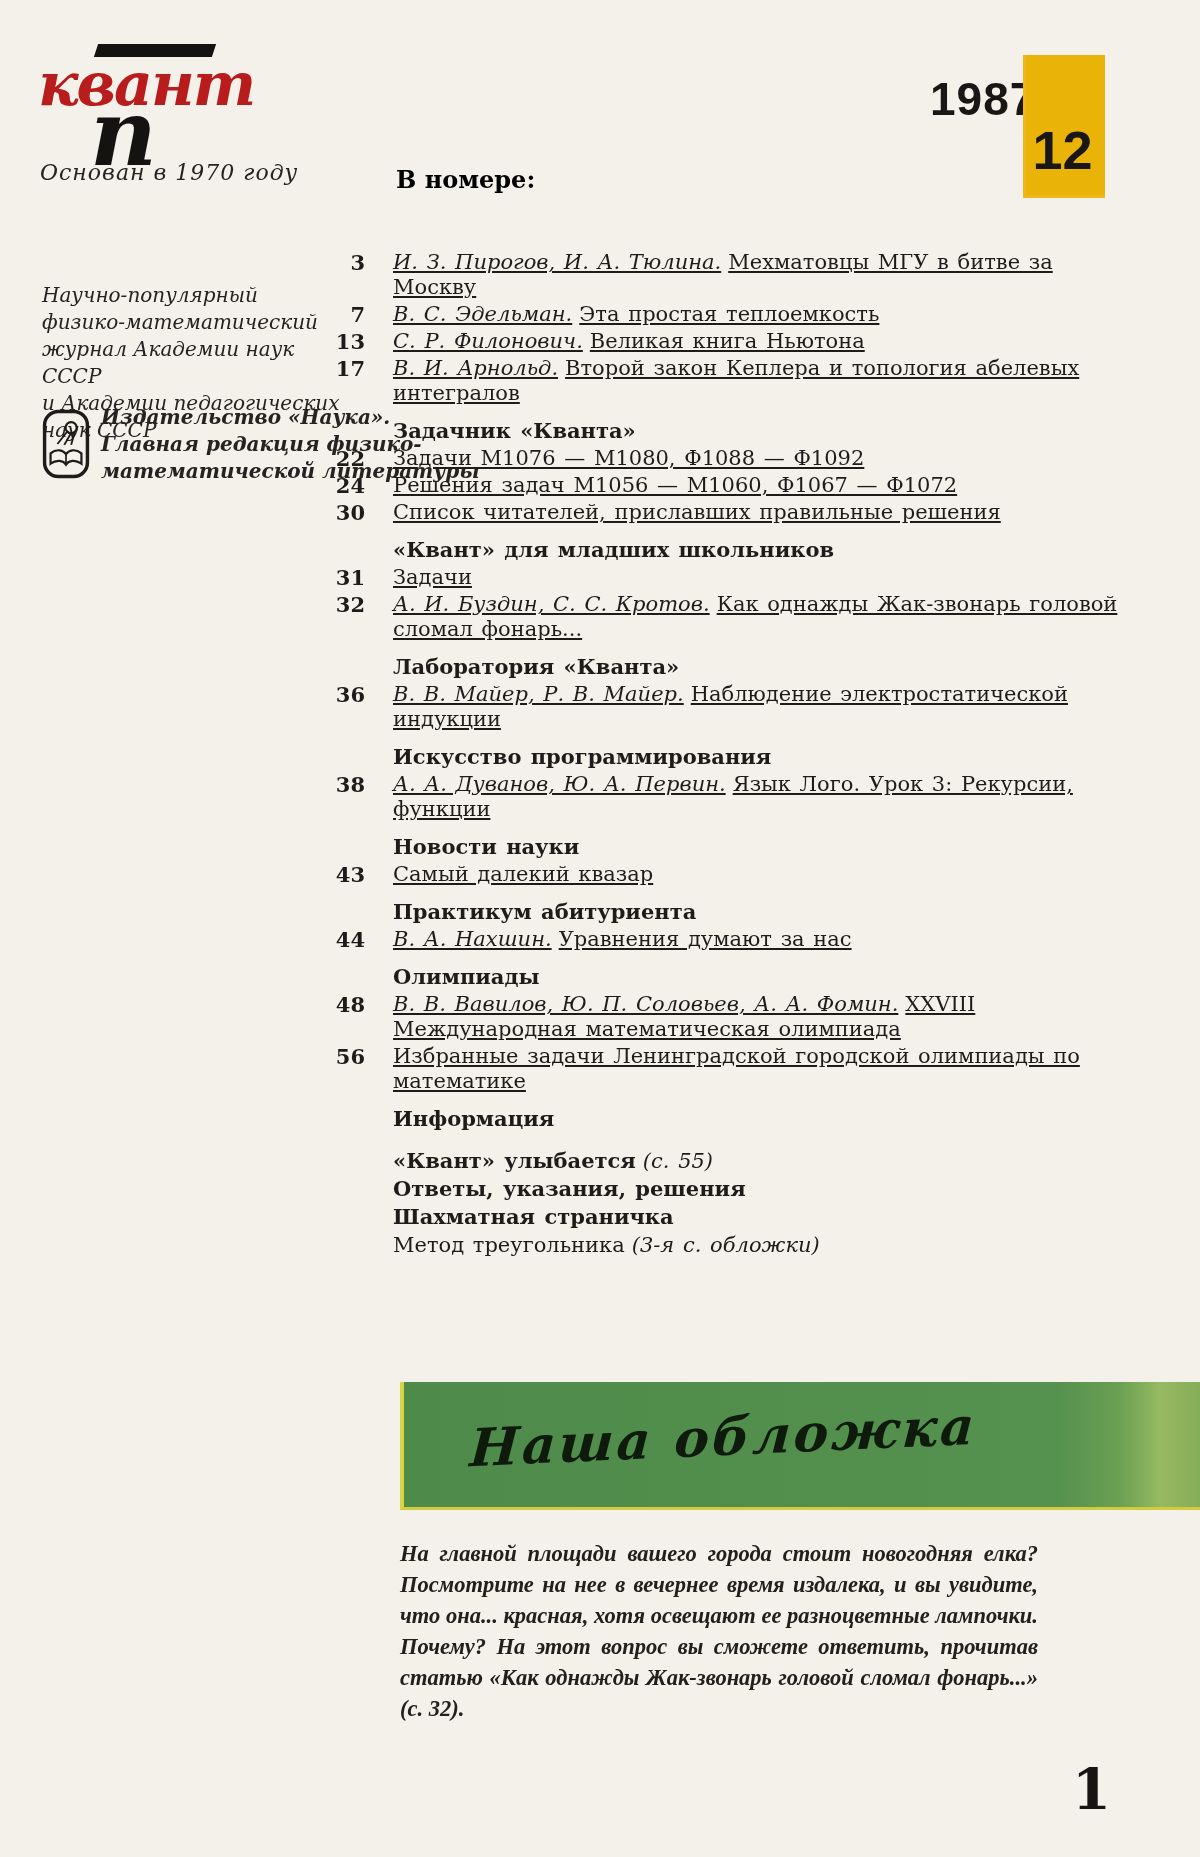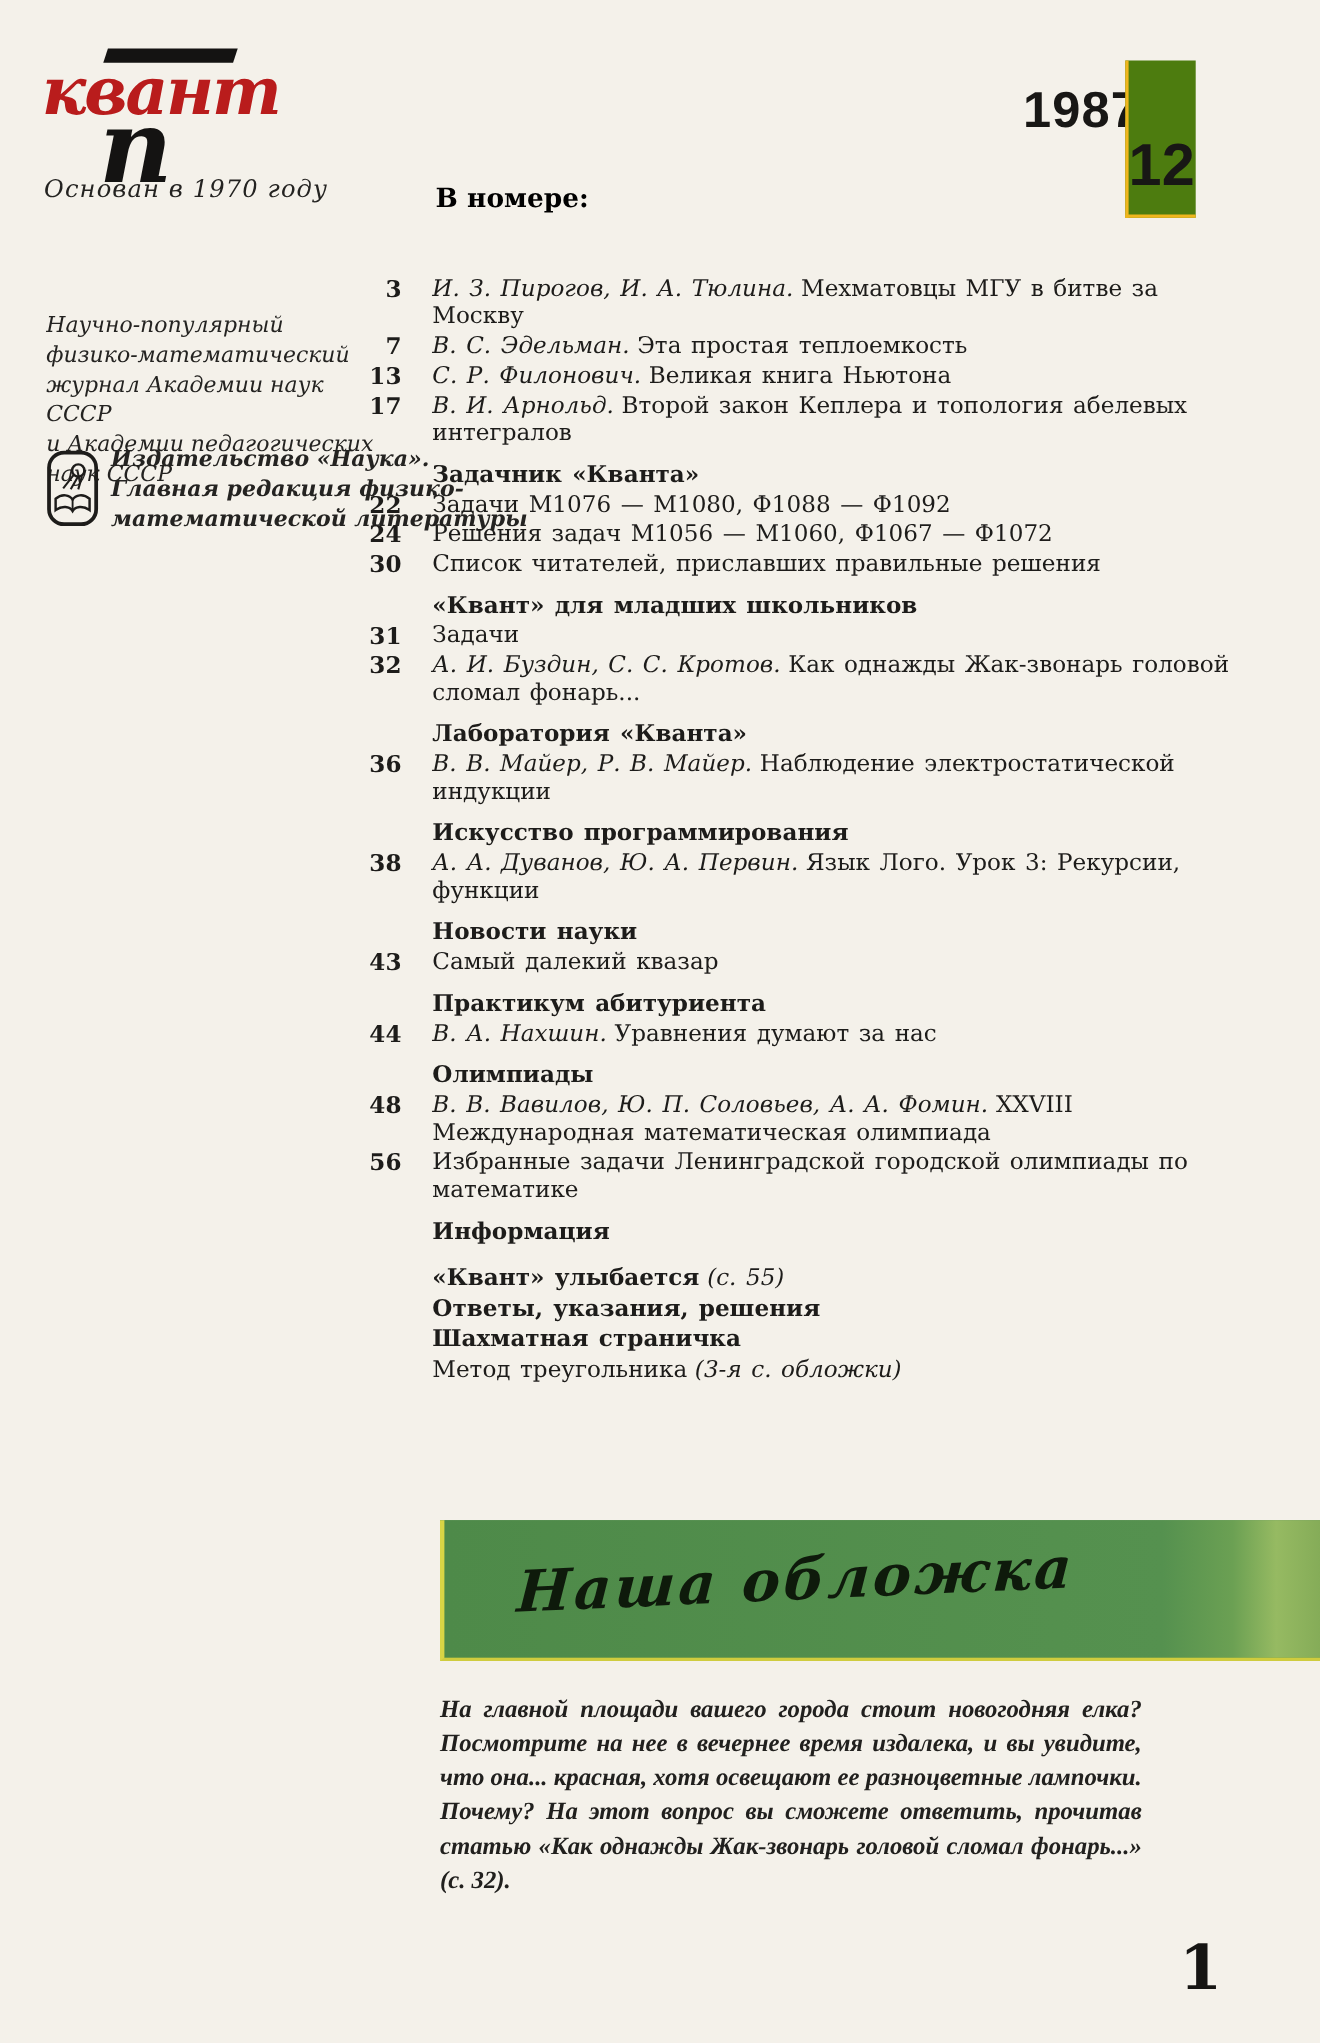--- a/index.html
+++ b/index.html
@@ -9,33 +9,33 @@
     background:#f4f1ea;color:#1d1c1a;overflow:hidden;
     font-family:"DejaVu Serif",serif;
   }
   
   .logo{position:absolute;left:38px;top:40px;width:300px;}
   .logo-bar{position:absolute;left:58px;top:4px;width:118px;height:13px;background:#141312;transform:skewX(-18deg);}
   .logo-word{margin-top:14px;font-size:60px;line-height:1;font-weight:bold;font-style:italic;letter-spacing:-2px;color:#b91c1c;}
   .logo-p{margin:-14px 0 0 52px;font-size:92px;line-height:.72;font-weight:bold;font-style:italic;color:#141312;}
   .founded{position:absolute;left:40px;top:160px;font-size:22px;font-style:italic;letter-spacing:1px;color:#242321;}
   .year{position:absolute;left:930px;top:72px;font-size:46px;font-weight:bold;font-family:"Liberation Sans",sans-serif;color:#181715;letter-spacing:1px;}
-  .issue-box{position:absolute;left:1023px;top:55px;width:64px;height:143px;background:#4d7c0f;border-left:3px solid #efb61e;border-bottom:3px solid #efb61e;box-sizing:border-box;}
+  .issue-box{position:absolute;left:1023px;top:55px;width:82px;height:143px;background:#eab308;border-left:3px solid #efb61e;border-bottom:3px solid #efb61e;box-sizing:border-box;}
   .issue-box span{position:absolute;left:0;right:6px;top:64px;text-align:center;font-size:54px;font-weight:bold;font-family:"Liberation Sans",sans-serif;color:#181715;}
   
   .desc{position:absolute;left:42px;top:282px;width:300px;font-size:20px;line-height:27px;font-weight:normal;font-style:italic;color:#242321;}
   .publisher{position:absolute;left:42px;top:404px;display:flex;}
   .pub-icon{flex:none;margin-top:4px;}
   .pub-lines{margin-left:11px;font-size:20px;line-height:27px;font-weight:bold;font-style:italic;color:#242321;}
   
   .toc-title{position:absolute;left:396px;top:165px;margin:0;font-size:24px;font-weight:bold;color:#000000;}
   .toc{position:absolute;left:303px;top:250px;width:860px;font-size:21px;line-height:25px;word-spacing:2px;}
   .toc-row{display:flex;margin-bottom:2px;}
   .toc-num{flex:none;width:62px;text-align:right;font-weight:bold;}
-  .toc-text{margin-left:28px;width:740px;}
+  .toc-text{margin-left:28px;width:740px;text-decoration:underline;}
   .au{font-style:italic;}
   .sp:not(:empty){margin-right:7px;}
   .toc-section{margin:12px 0 3px 90px;font-weight:bold;}
   .toc-tail{margin-top:16px;margin-left:90px;line-height:28px;}
   .tl-b{font-weight:bold;}
   .tl-i{font-style:italic;}
   
   .banner{
     position:absolute;left:400px;top:1382px;width:800px;height:128px;box-sizing:border-box;
     background:linear-gradient(90deg,#4e8a49 0%,#54904e 70%,#55914f 82%,#6ba053 90%,#96ba62 95%,#85ac58 100%);

